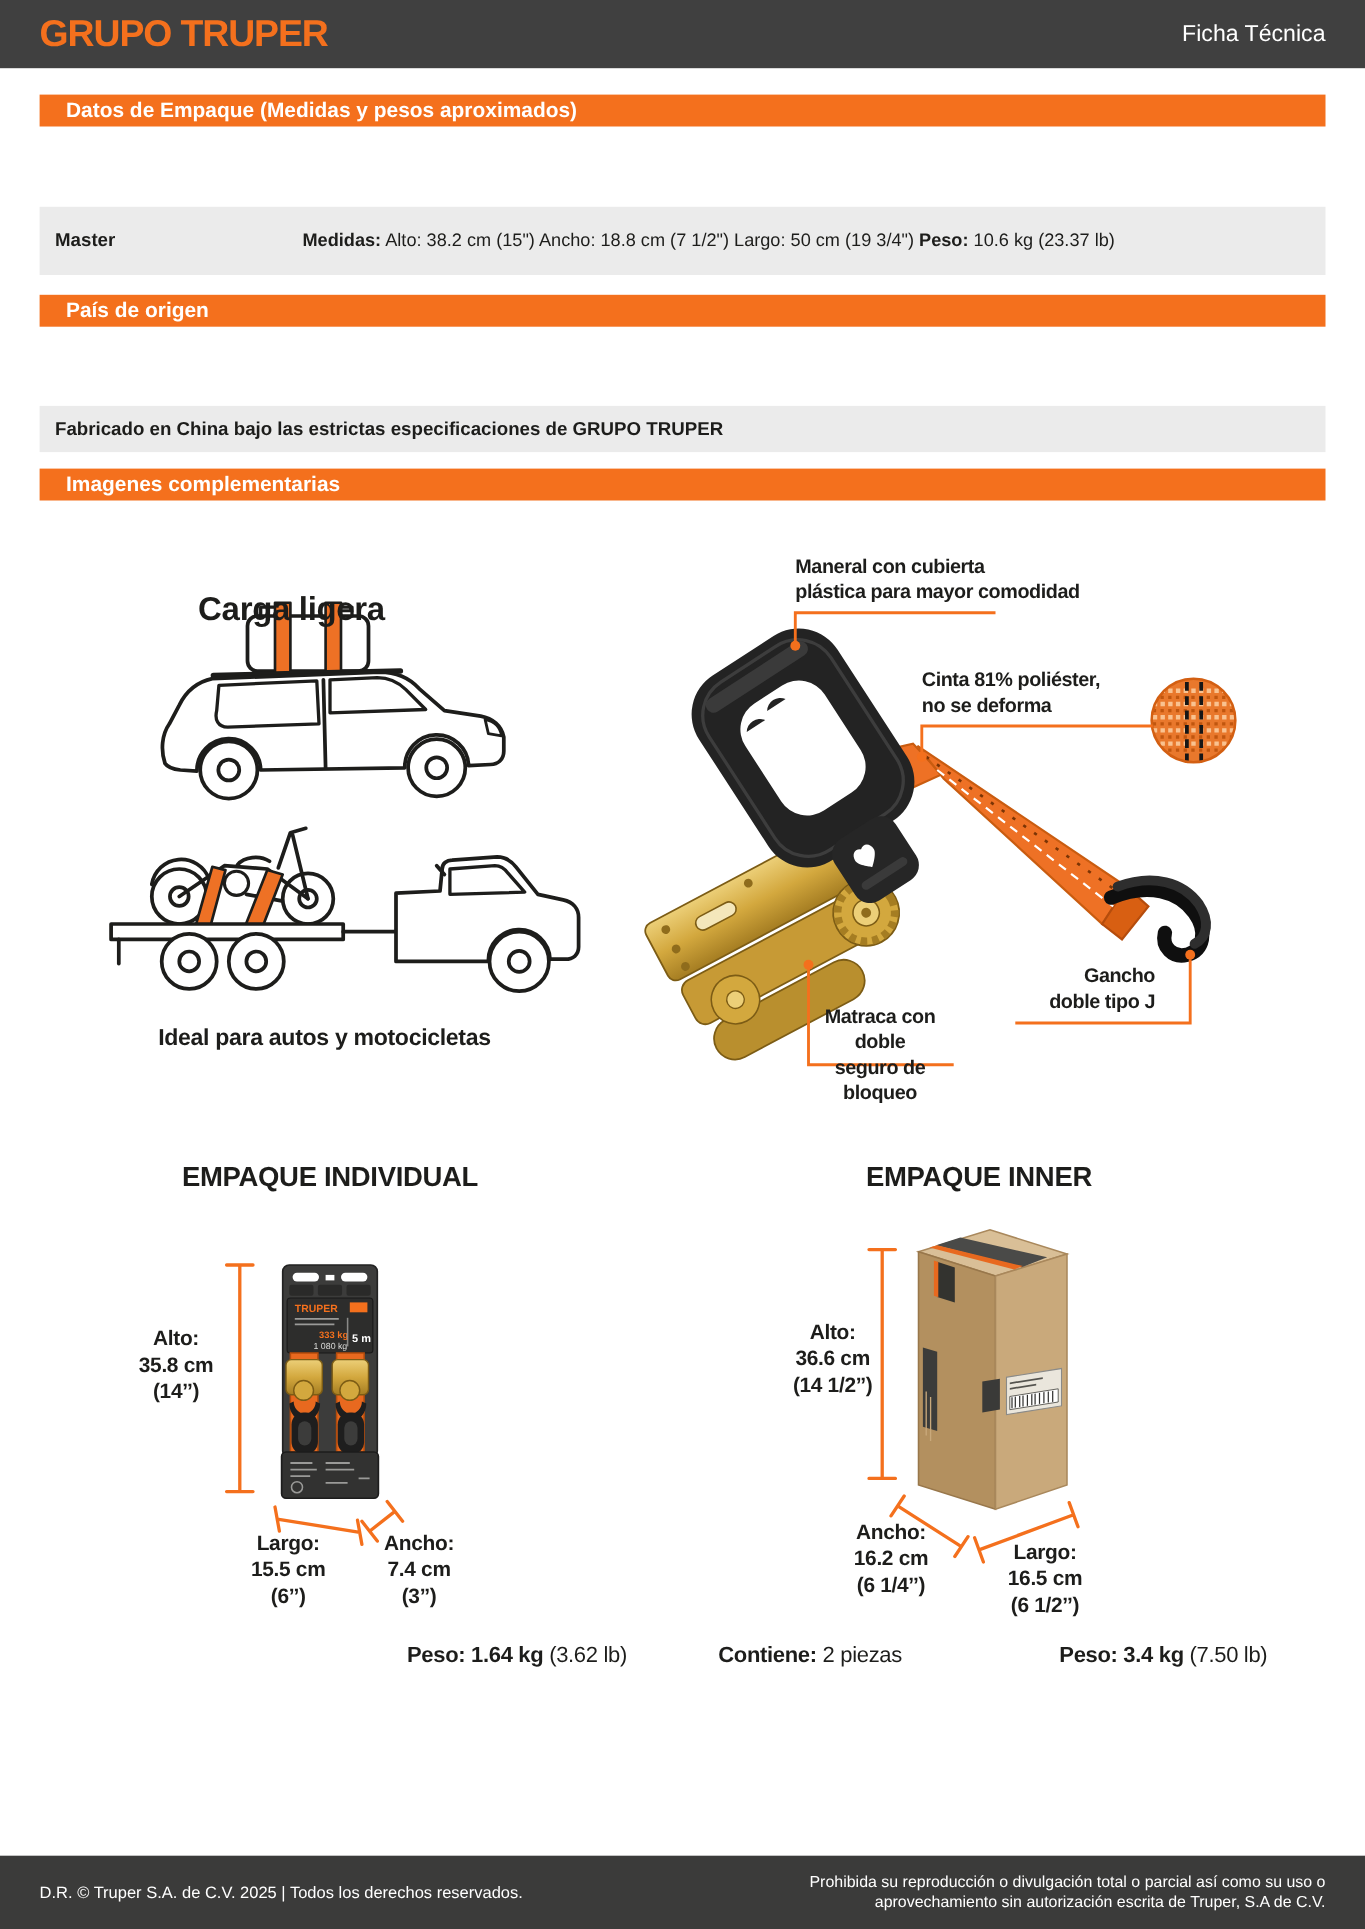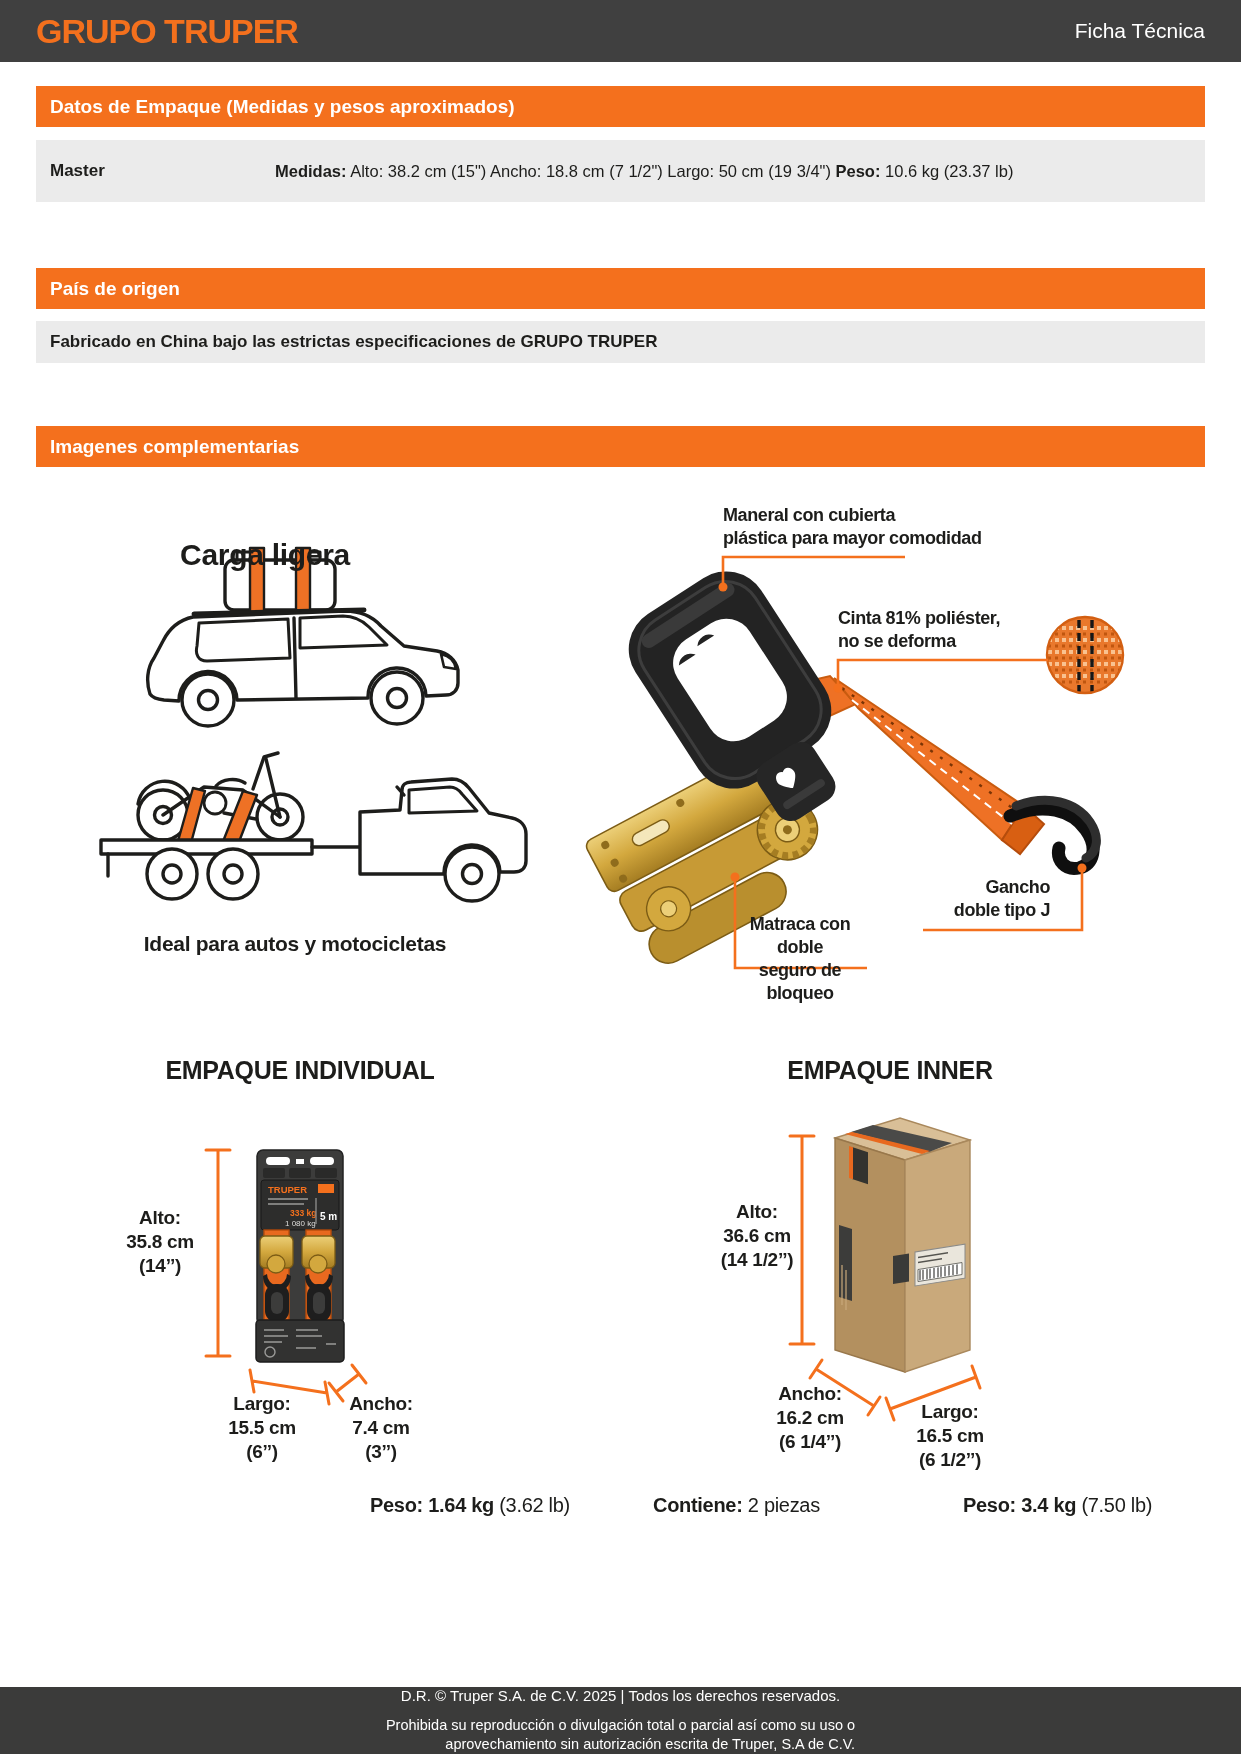--- a/index.html
+++ b/index.html
@@ -6,28 +6,28 @@
   .page{position:relative;width:1241px;height:1754px;margin:0 auto;background:#fff;
         font-family:"Liberation Sans",sans-serif;color:#1d1d1b;overflow:hidden;}
 
   
   .hdr{position:absolute;top:0;left:0;width:1241px;height:62px;background:#404040;
        display:flex;align-items:center;justify-content:space-between;padding:0 36px;box-sizing:border-box;}
   .brand{color:#f4701d;font-size:34px;font-weight:bold;letter-spacing:-1px;}
   .doctype{color:#ffffff;font-size:21px;font-weight:400;}
 
   
-  .band{position:absolute;left:36px;width:1169px;height:41px;background:#f4701d;color:#fff;
-        font-weight:bold;font-size:19px;display:flex;align-items:center;padding-left:14px;box-sizing:border-box;}
+  .band{position:absolute;left:36px;width:1169px;height:29px;background:#f4701d;color:#fff;
+        font-weight:bold;font-size:19px;display:flex;align-items:center;padding-left:24px;box-sizing:border-box;}
   #band-empaque{top:86px}
   #band-origen{top:268px}
   #band-imagenes{top:426px}
 
   
-  .grayrow{position:absolute;left:36px;width:1169px;background:#ebebeb;box-sizing:border-box;}
+  .grayrow{position:absolute;left:36px;width:1169px;background:#ebebeb;box-sizing:border-box;margin-top:48px;}
   #master-row{top:140px;height:62px;display:flex;align-items:center;}
   .master-label{width:239px;padding-left:14px;font-weight:bold;font-size:17px;box-sizing:border-box;}
   .master-text{width:760px;font-size:16.5px;line-height:23px;margin:0;}
   #origin-row{top:321px;height:42px;display:flex;align-items:center;padding-left:14px;font-weight:bold;font-size:17px;}
 
   
   .img-title{position:absolute;font-weight:bold;text-align:center;letter-spacing:-0.3px;}
   #carga-title{left:120px;top:501px;width:290px;font-size:30px;margin-top:37px;}
   #caption-autos{left:115px;top:932px;width:360px;font-size:21px;}
   #t-individual{left:150px;top:1056px;width:300px;font-size:25px;}
@@ -53,21 +53,21 @@
 
   
   .caption{position:absolute;top:1494px;font-size:20px;letter-spacing:-0.3px;}
   .caption b{font-weight:bold;}
   #cap-peso-ind{left:370px;}
   #cap-contiene{left:653px;}
   #cap-peso-inner{left:963px;}
 
   
   .ftr{position:absolute;left:0;top:1687px;width:1241px;height:67px;background:#3b3b3a;color:#fff;
-       display:flex;align-items:center;justify-content:space-between;padding:0 36px;box-sizing:border-box;flex-direction:column;}
+       display:flex;align-items:center;justify-content:space-between;padding:0 36px;box-sizing:border-box;}
   .ftr-left{font-size:15px;}
   .ftr-right{font-size:14.5px;line-height:19px;text-align:right;white-space:pre-line;}
 
   .art{position:absolute;left:0;top:430px;width:1241px;height:1060px;}
 </style>
 </head>
 <body>
 
 <div class="page">
 

